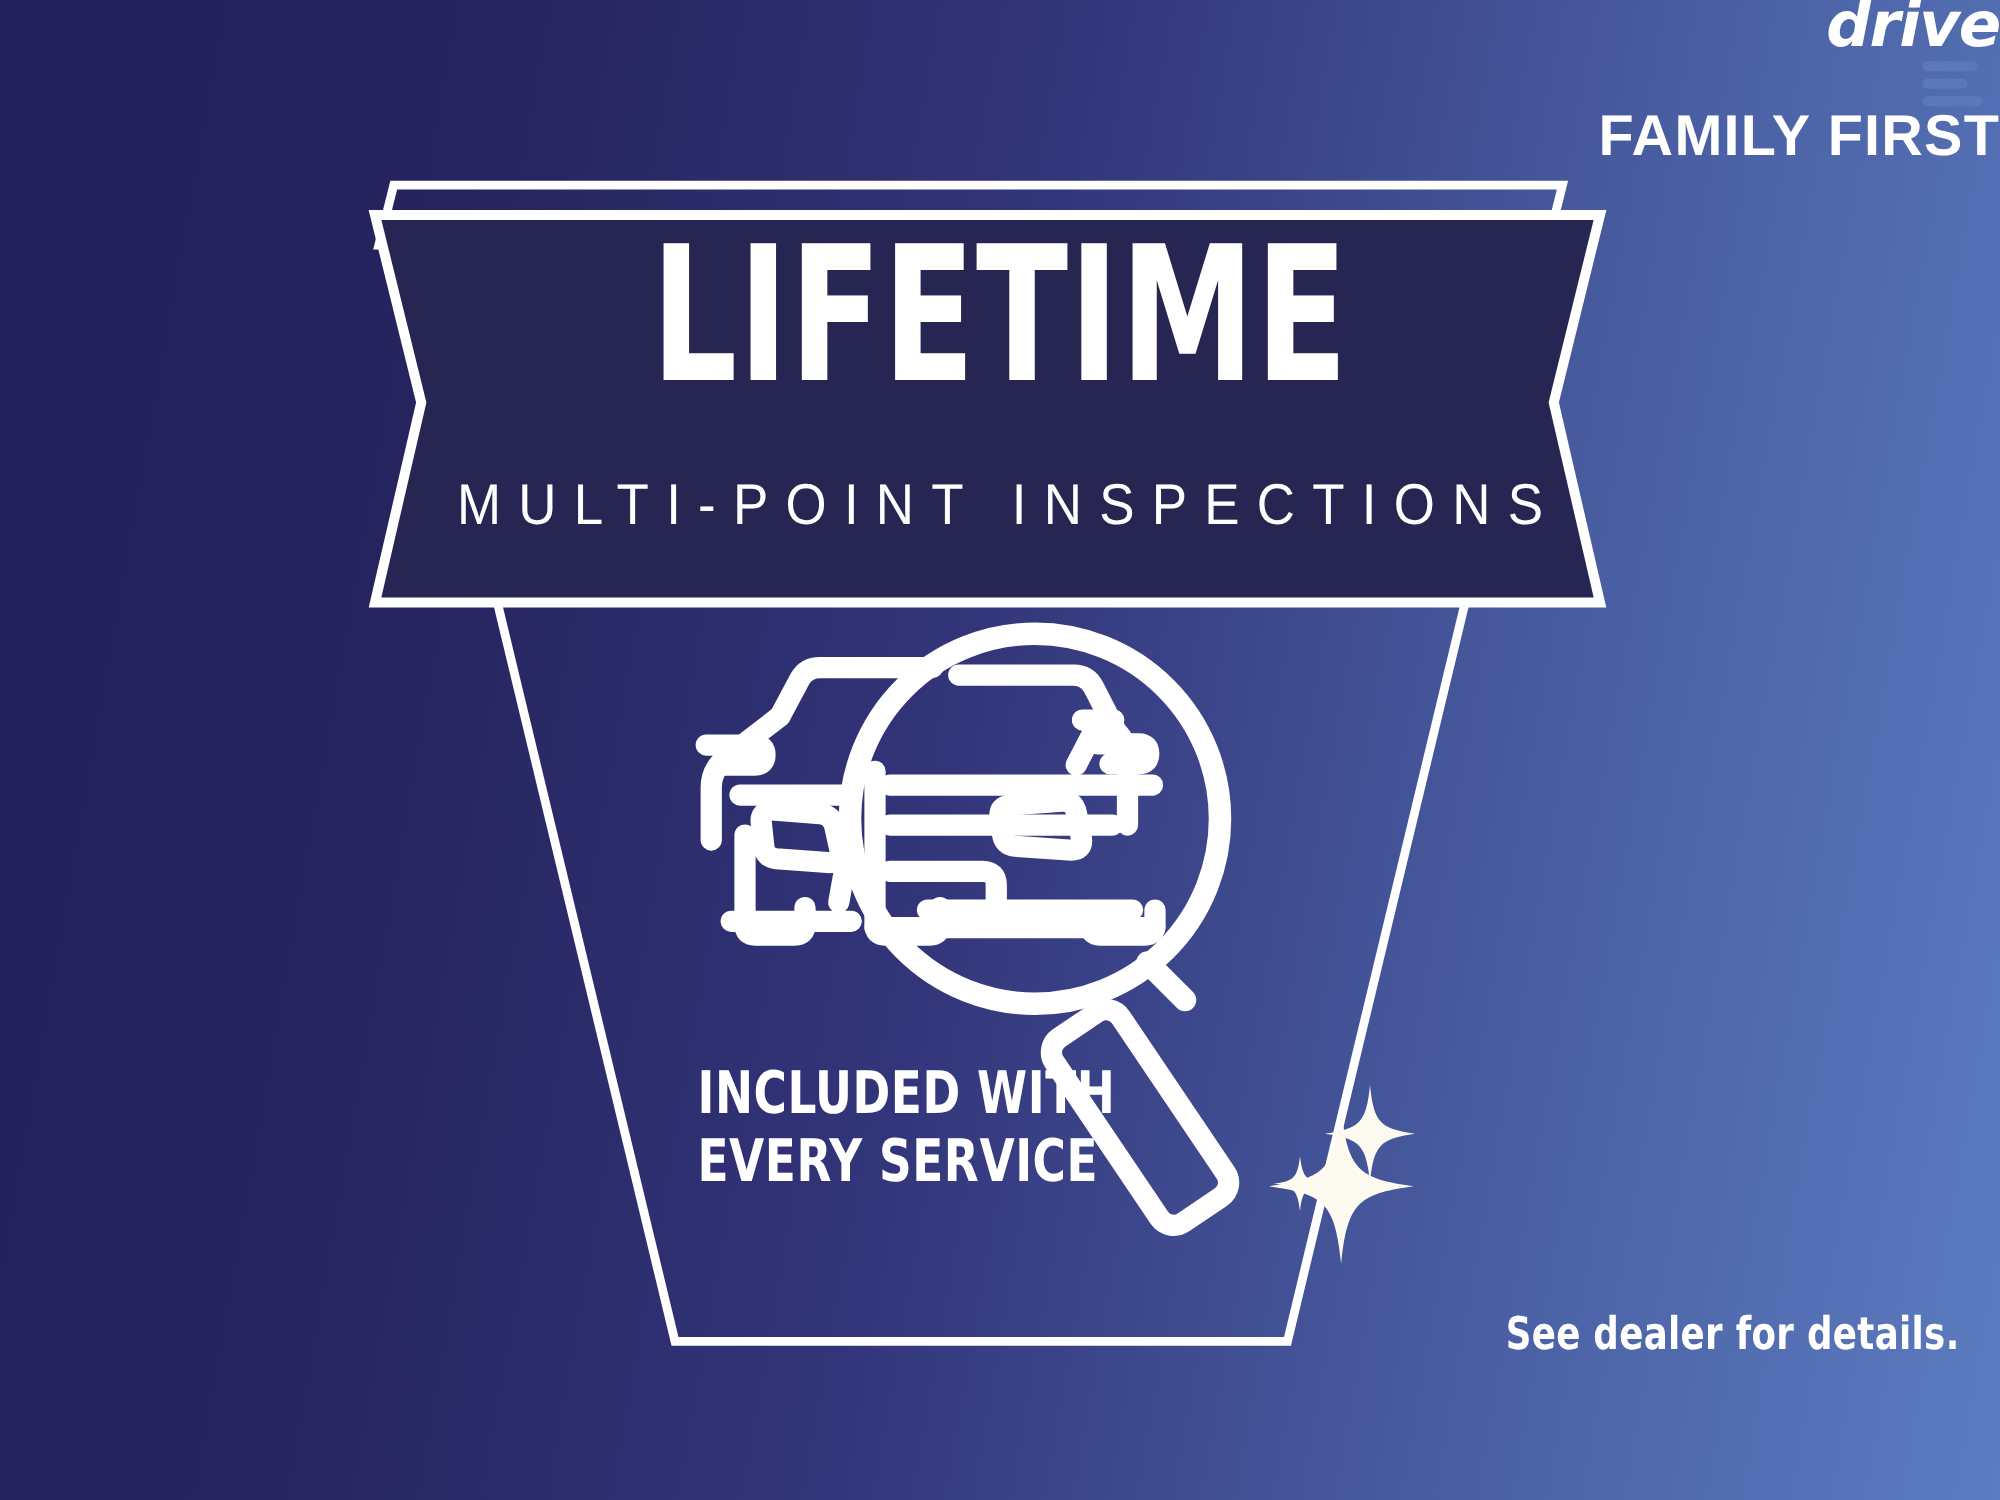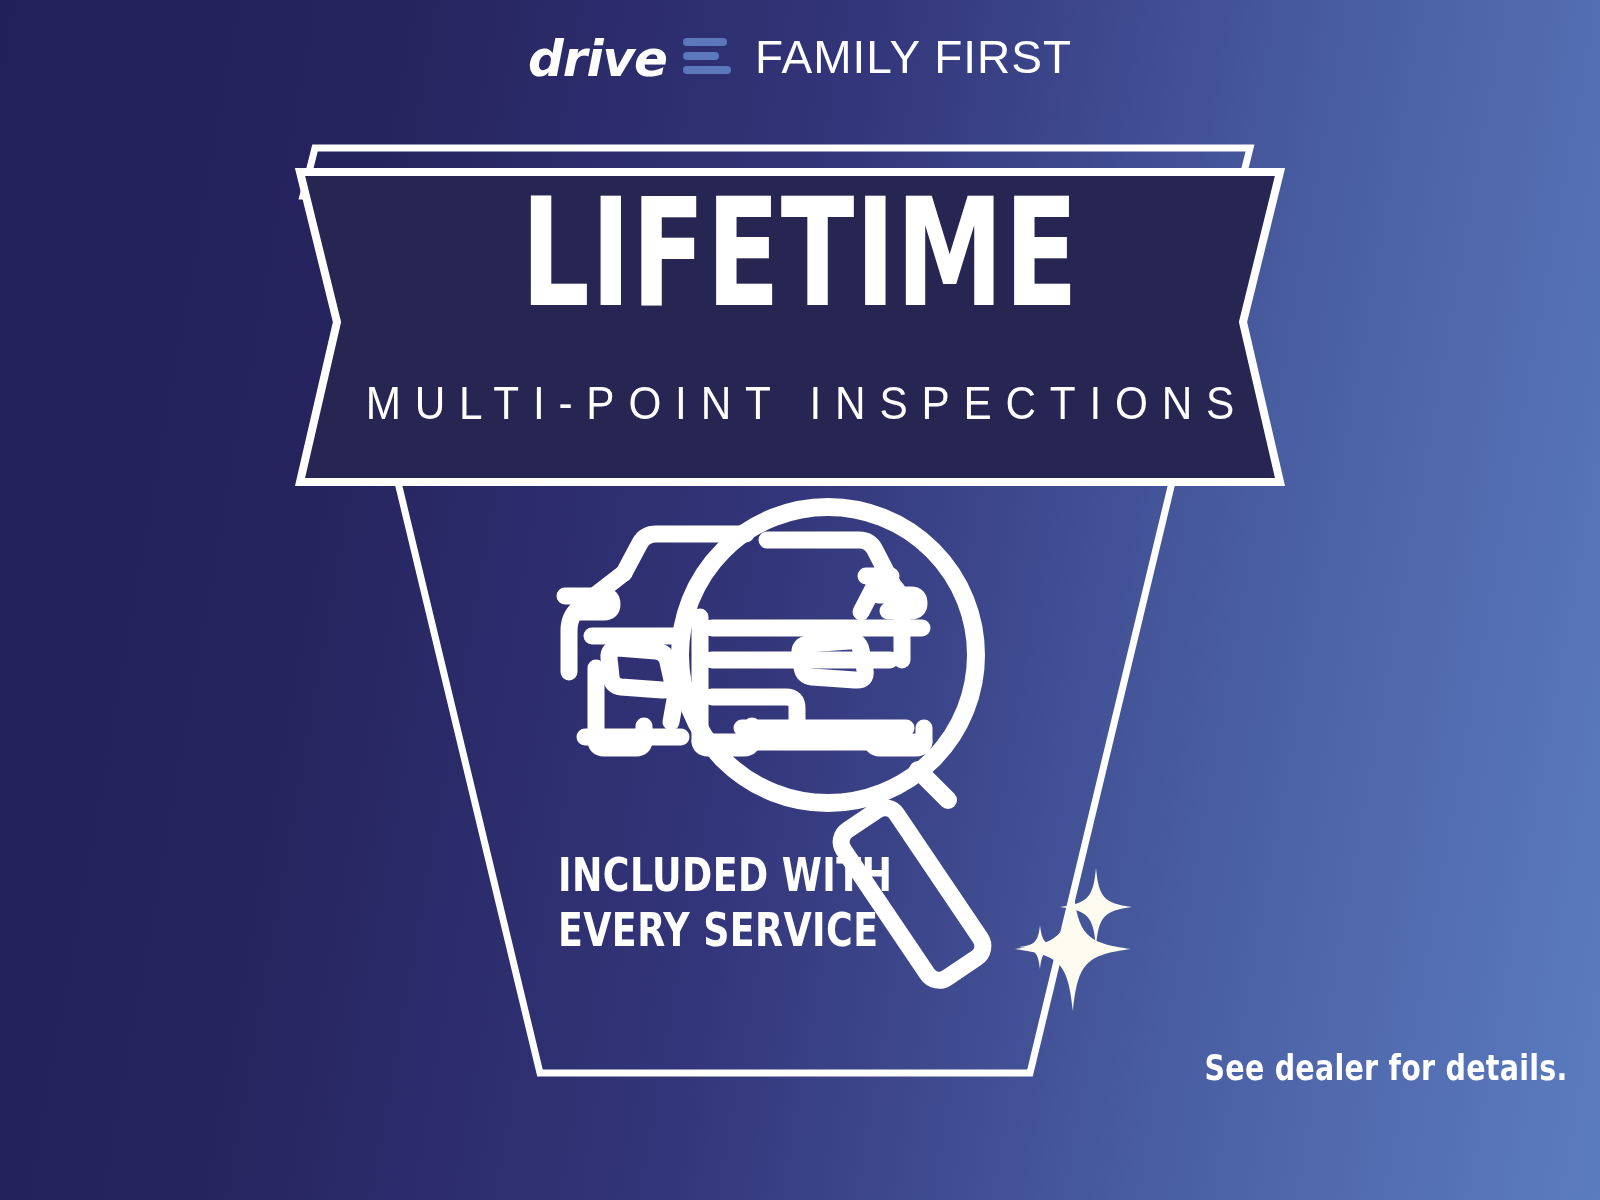--- a/index.html
+++ b/index.html
@@ -8,40 +8,41 @@
     font-family: "Liberation Sans", sans-serif;
     background: linear-gradient(100deg, #21205a 0%, #25245e 22%, #33357a 48%, #4a5fa3 76%, #5c7cc0 100%);
     position: relative;
   }
 
   #stage { position:absolute; inset:0; }
 
   
   .brand {
     position:absolute; top:34px; left:0; right:0;
-    display:flex; align-items:flex-start; justify-content:center; gap:10px;
+    display:flex; align-items:flex-end; justify-content:center; gap:0px;
     height:58px;
+    flex-direction:column;
   }
   .brand-drive {
     font-family:"DejaVu Sans", sans-serif;
     font-weight:700; font-style:italic;
     font-size:50px; color:#ffffff; letter-spacing:-1px;
     line-height:1;
   }
   .brand-bars {
     display:flex; flex-direction:column; align-items:flex-start;
     gap:6px; margin:0 14px 0 6px; padding-top:4px;
   }
   .brand-bars i { display:block; height:8px; border-radius:4px; background:#5c78bd; }
   .brand-bars i:nth-child(1){ width:44px; }
   .brand-bars i:nth-child(2){ width:36px; }
   .brand-bars i:nth-child(3){ width:48px; }
   .brand-family {
     font-family:"Liberation Sans", sans-serif;
-    font-weight:400; font-size:46px; color:#ffffff;
+    font-weight:700; font-size:46px; color:#ffffff;
     letter-spacing:1px; line-height:1;
   }
 
   
   #art { position:absolute; inset:0; }
 
   
   .ribbon-title {
     position:absolute; left:0; right:0; top:178px;
     text-align:center;

